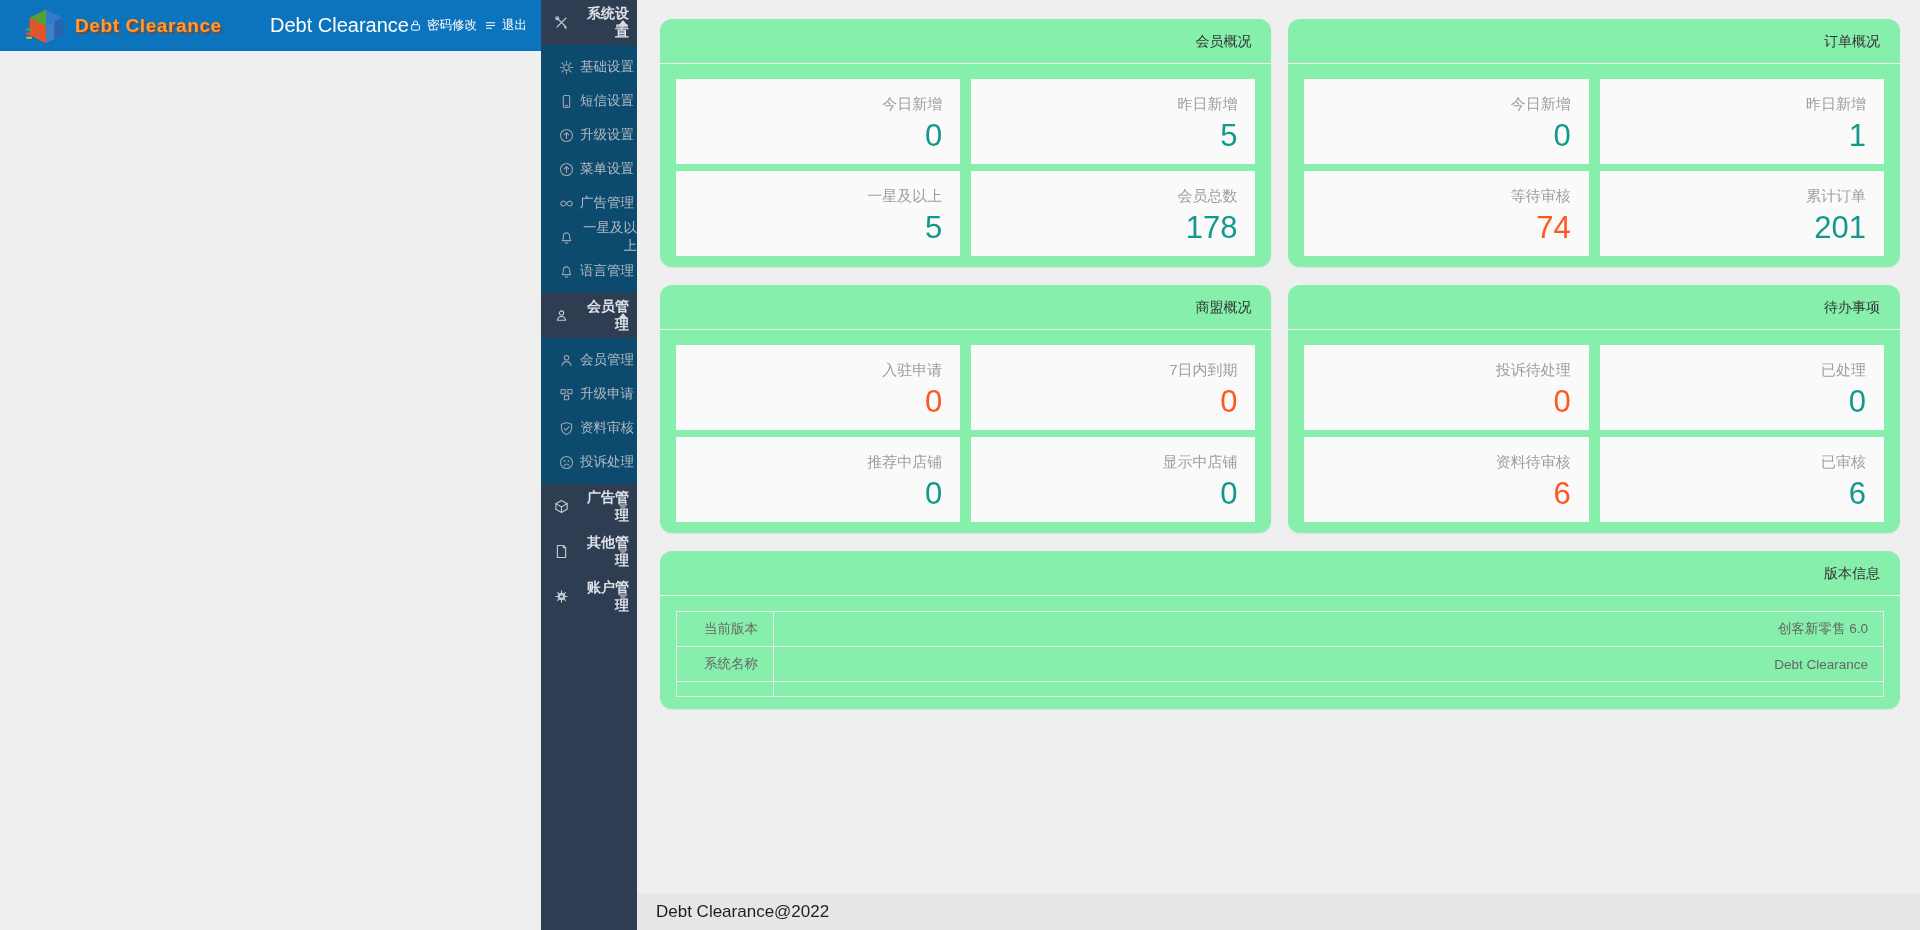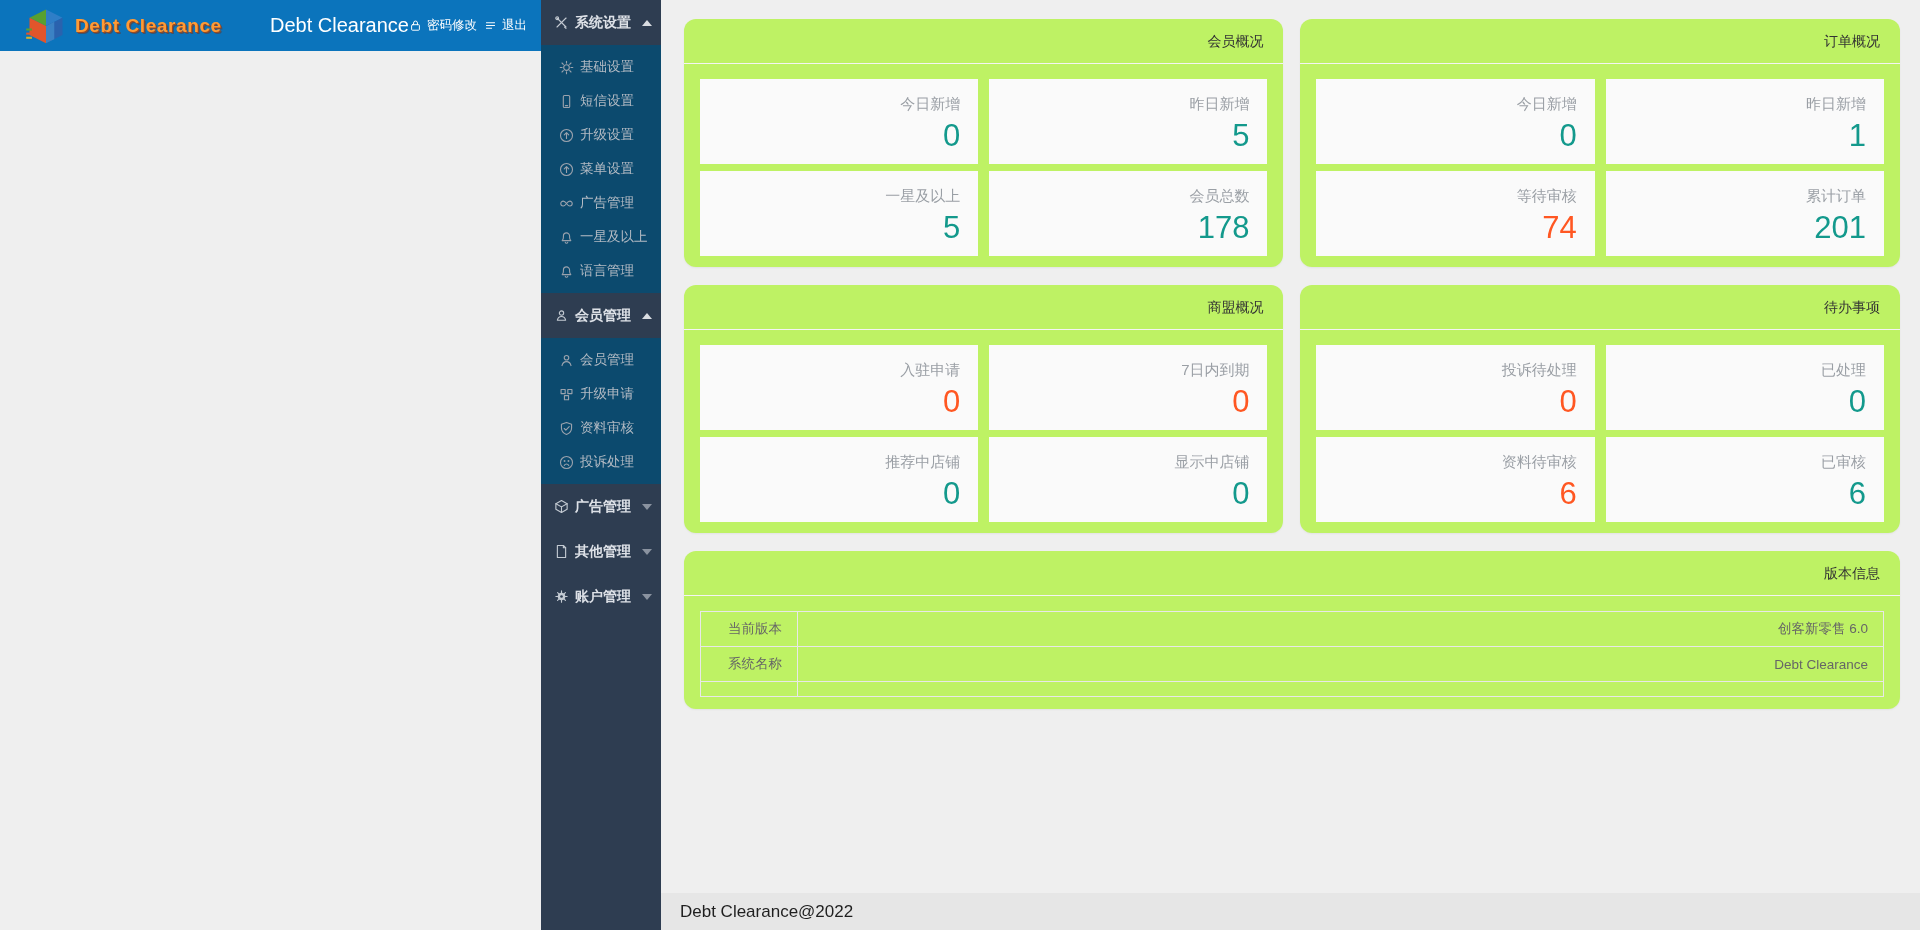--- a/index.html
+++ b/index.html
@@ -12,38 +12,38 @@
   .logo { width:242px; display:flex; align-items:center; padding-left:26px; gap:9px; cursor:pointer; }
   .logo-text { font-size:19px; font-weight:800; color:#ff9b35; letter-spacing:.6px;
                text-shadow:1px 1px 0 #a04a1e, 2px 2px 0 rgba(120,40,10,.45); }
   .topbar-title { font-size:20px; margin-left:28px; font-weight:400; }
   .topbar-actions { margin-left:auto; display:flex; align-items:center; gap:7px; padding-right:14px; }
   .topbar-action { display:flex; align-items:center; gap:5px; font-size:12.5px; cursor:pointer; }
   .topbar-action svg { display:block; }
 
   
   .body-row { display:flex; flex:1; overflow:hidden; }
-  .sidebar { width:120px; background:#2e3d51; flex:0 0 auto; }
+  .sidebar { width:96px; background:#2e3d51; flex:0 0 auto; }
   .main { flex:1; display:flex; flex-direction:column; background:#efefef; }
   .content { flex:1; padding:19px 20px 0 23px; }
 
   
   .group-header { height:45px; display:flex; align-items:center; gap:6px; padding-left:13px; padding-right:8px;
                   font-size:14px; color:#dde1e7; font-weight:600; cursor:pointer; position:relative; }
   .group-header .mico { color:#c3cad2; display:flex; }
   .arrow { position:absolute; right:9px; top:50%; transform:translateY(-50%); }
   .tri-up { width:0; height:0; border-left:5px solid transparent; border-right:5px solid transparent; border-bottom:6px solid #d9dde2; }
   .tri-down { width:0; height:0; border-left:5px solid transparent; border-right:5px solid transparent; border-top:6px solid #8a93a0; }
   .submenu { background:#0c4a6e; padding:5px 0; }
   .subitem { height:34px; display:flex; align-items:center; gap:6px; padding-left:18px; font-size:13.5px; color:#b4bbc4; cursor:pointer; }
   .subitem .mico { color:#9aa2ad; display:flex; }
 
   
   .cards-grid { display:grid; grid-template-columns:1fr 1fr; gap:18px 17px; margin-bottom:18px; }
-  .card { background:#bef264; border-radius:12px; box-shadow:0 1px 2px rgba(0,0,0,.05); }
+  .card { background:#86efac; border-radius:12px; box-shadow:0 1px 2px rgba(0,0,0,.05); }
   .card-header { height:45px; line-height:45px; padding:0 20px; font-size:14px; color:#333; border-bottom:1px solid #f4f4f4; }
   .card-body { padding:15px 16px 11px; }
   .tiles { display:grid; grid-template-columns:1fr 1fr; gap:7px 11px; }
   .tile { background:#fafafa; height:85px; padding:16px 18px; }
   .tile-label { font-size:15px; color:#9a9fa5; }
   .tile-value { font-size:31px; line-height:1.15; margin-top:4px; font-weight:400; }
   .tile-value.teal { color:#13998c; }
   .tile-value.orange { color:#ff5722; }
 
   

